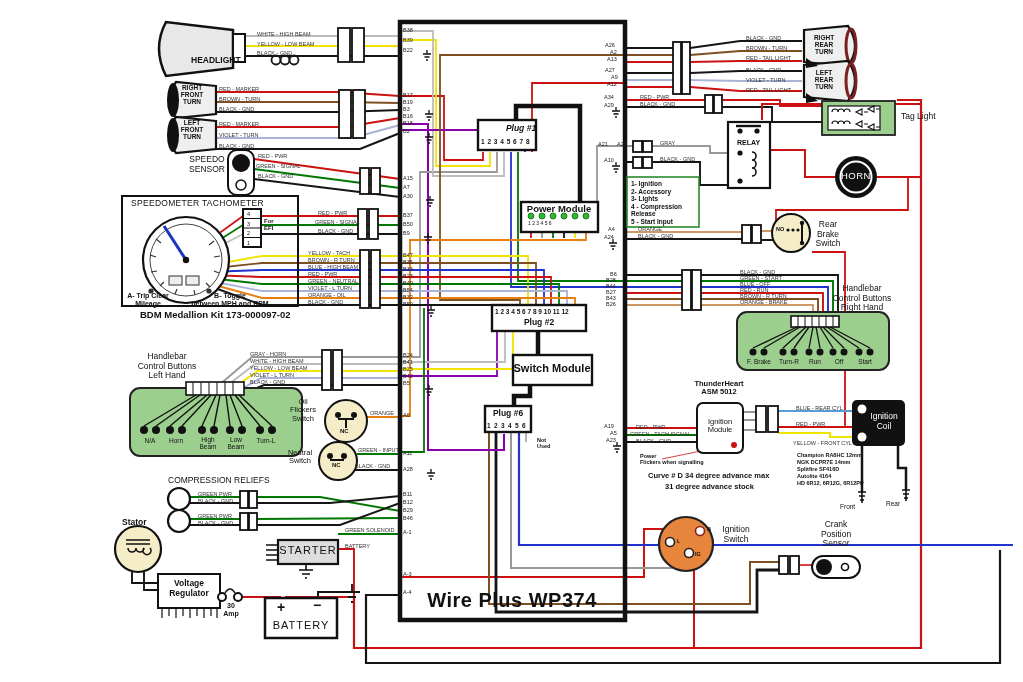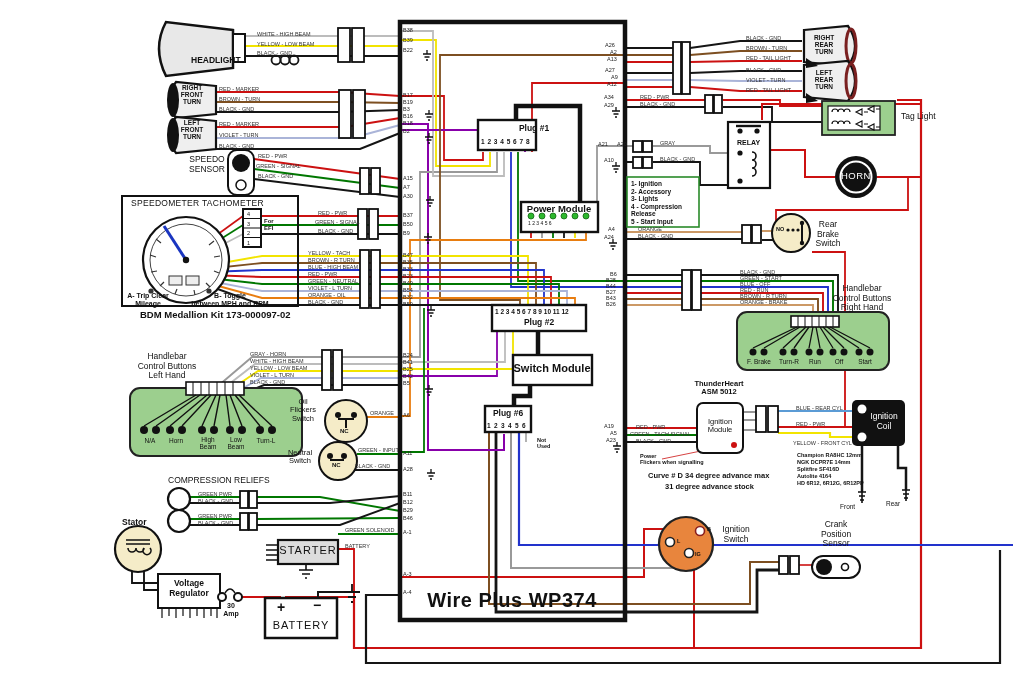--- a/index.html
+++ b/index.html
@@ -381,21 +381,21 @@
     <path d="M431,469 V473 M427,473 H435 M428.5,476 H433.5 M430,479 H432"></path>
     <path d="M616,107 V111 M612,111 H620 M613.5,114 H618.5 M615,117 H617"></path>
     <path d="M616,162 V166 M612,166 H620 M613.5,169 H618.5 M615,172 H617"></path>
     <path d="M613,239 V243 M609,243 H617 M610.5,246 H615.5 M612,249 H614"></path>
     <path d="M617,442 V446 M613,446 H621 M614.5,449 H619.5 M616,452 H618"></path>
   </g>
 </svg>
 
 <span class="lb title ctr" style="left:512px;top:589px;">Wire Plus WP374</span>
 
-<span class="lb c8 b ctr" style="left:534px;top:124px;">Plug #1</span>
+<span class="lb c8 b ctr" style="left:521px;top:124px;font-style:italic;">Plug #1</span>
 <span class="lb c6 b" style="left:481px;top:138px;letter-spacing:.5px;">1 2 3 4 5 6 7 8</span>
 <span class="lb c9 b ctr" style="left:559px;top:204px;">Power Module</span>
 <span class="lb" style="left:528px;top:221px;font-size:5px;">1   2   3   4   5   6</span>
 <span class="lb c6 b" style="left:495px;top:308px;">1 2 3 4 5 6 7 8 9 10 11 12</span>
 <span class="lb c8 b ctr" style="left:539px;top:318px;">Plug #2</span>
 <span class="lb c11 b ctr" style="left:552px;top:362px;">Switch Module</span>
 <span class="lb c8 b ctr" style="left:508px;top:409px;">Plug #6</span>
 <span class="lb c6 b" style="left:487px;top:422px;letter-spacing:.8px;">1 2 3 4 5 6</span>
 <span class="lb b" style="left:537px;top:437px;font-size:5.5px;">Not
 Used</span>

